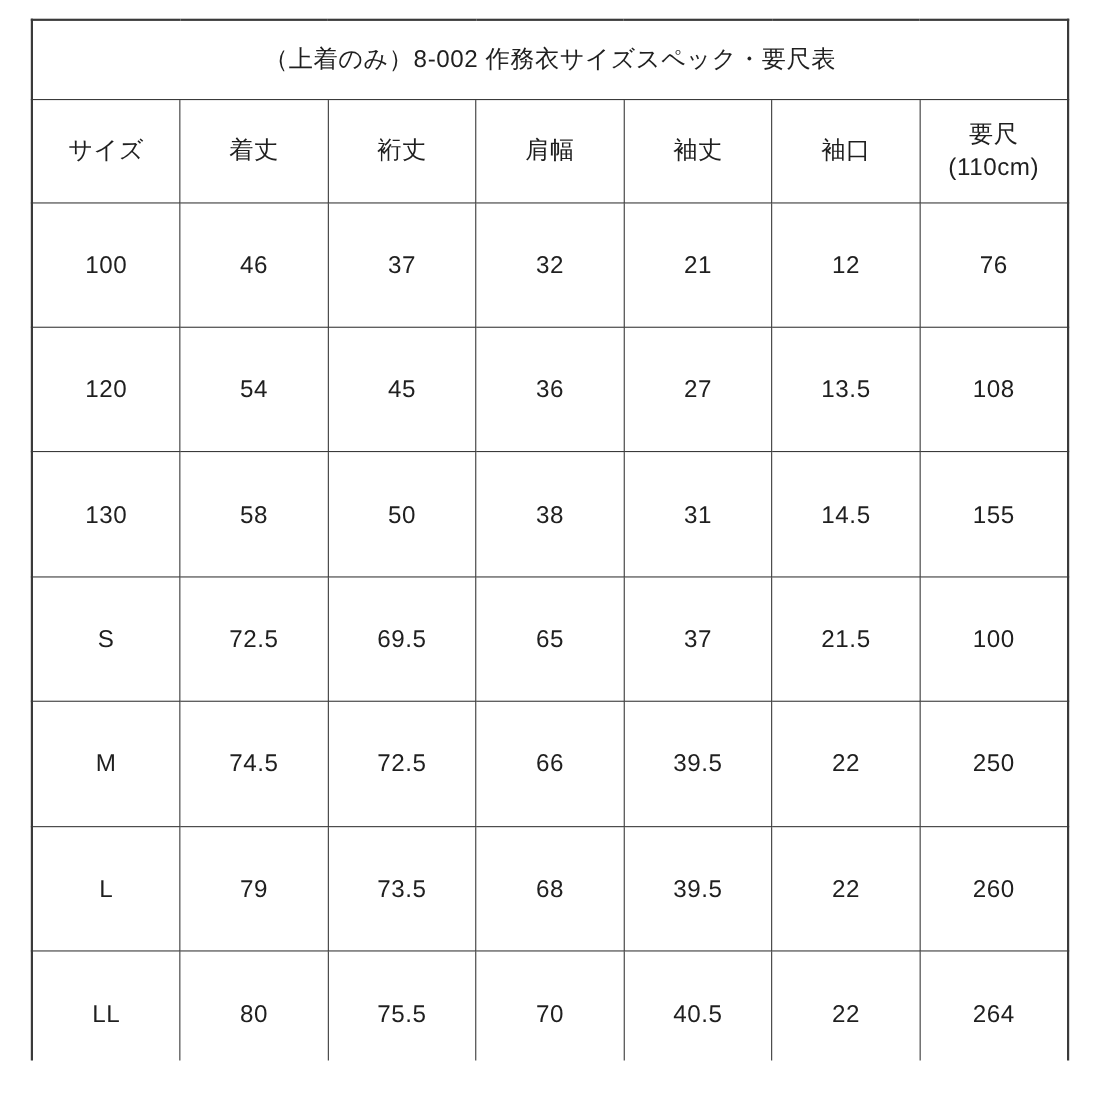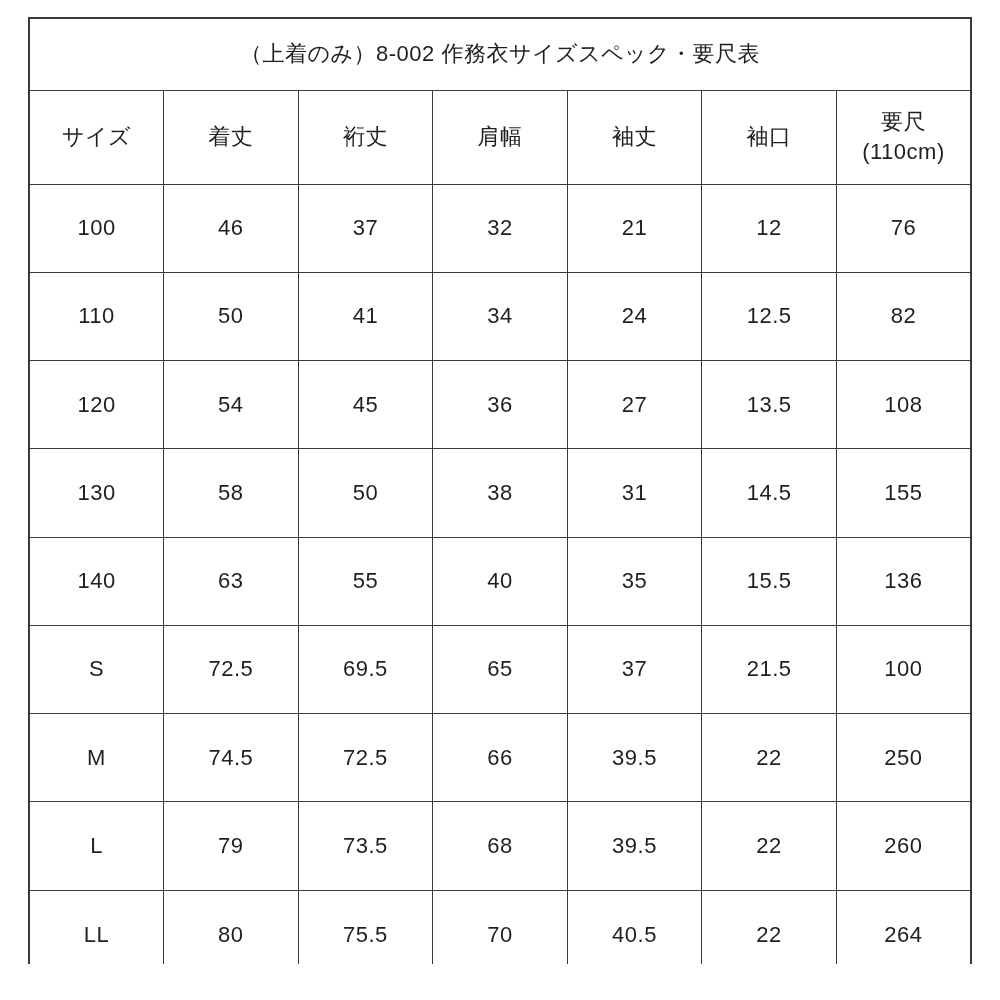--- a/index.html
+++ b/index.html
@@ -57,54 +57,36 @@
       <tr>
         <td>100</td>
         <td>46</td>
         <td>37</td>
         <td>32</td>
         <td>21</td>
         <td>12</td>
         <td>76</td>
       </tr>
       <tr>
-        <td>110</td>
-        <td>50</td>
-        <td>41</td>
-        <td>34</td>
-        <td>24</td>
-        <td>12.5</td>
-        <td>82</td>
-      </tr>
-      <tr>
         <td>120</td>
         <td>54</td>
         <td>45</td>
         <td>36</td>
         <td>27</td>
         <td>13.5</td>
         <td>108</td>
       </tr>
       <tr>
         <td>130</td>
         <td>58</td>
         <td>50</td>
         <td>38</td>
         <td>31</td>
         <td>14.5</td>
         <td>155</td>
-      </tr>
-      <tr>
-        <td>140</td>
-        <td>63</td>
-        <td>55</td>
-        <td>40</td>
-        <td>35</td>
-        <td>15.5</td>
-        <td>136</td>
       </tr>
       <tr>
         <td>S</td>
         <td>72.5</td>
         <td>69.5</td>
         <td>65</td>
         <td>37</td>
         <td>21.5</td>
         <td>100</td>
       </tr>

